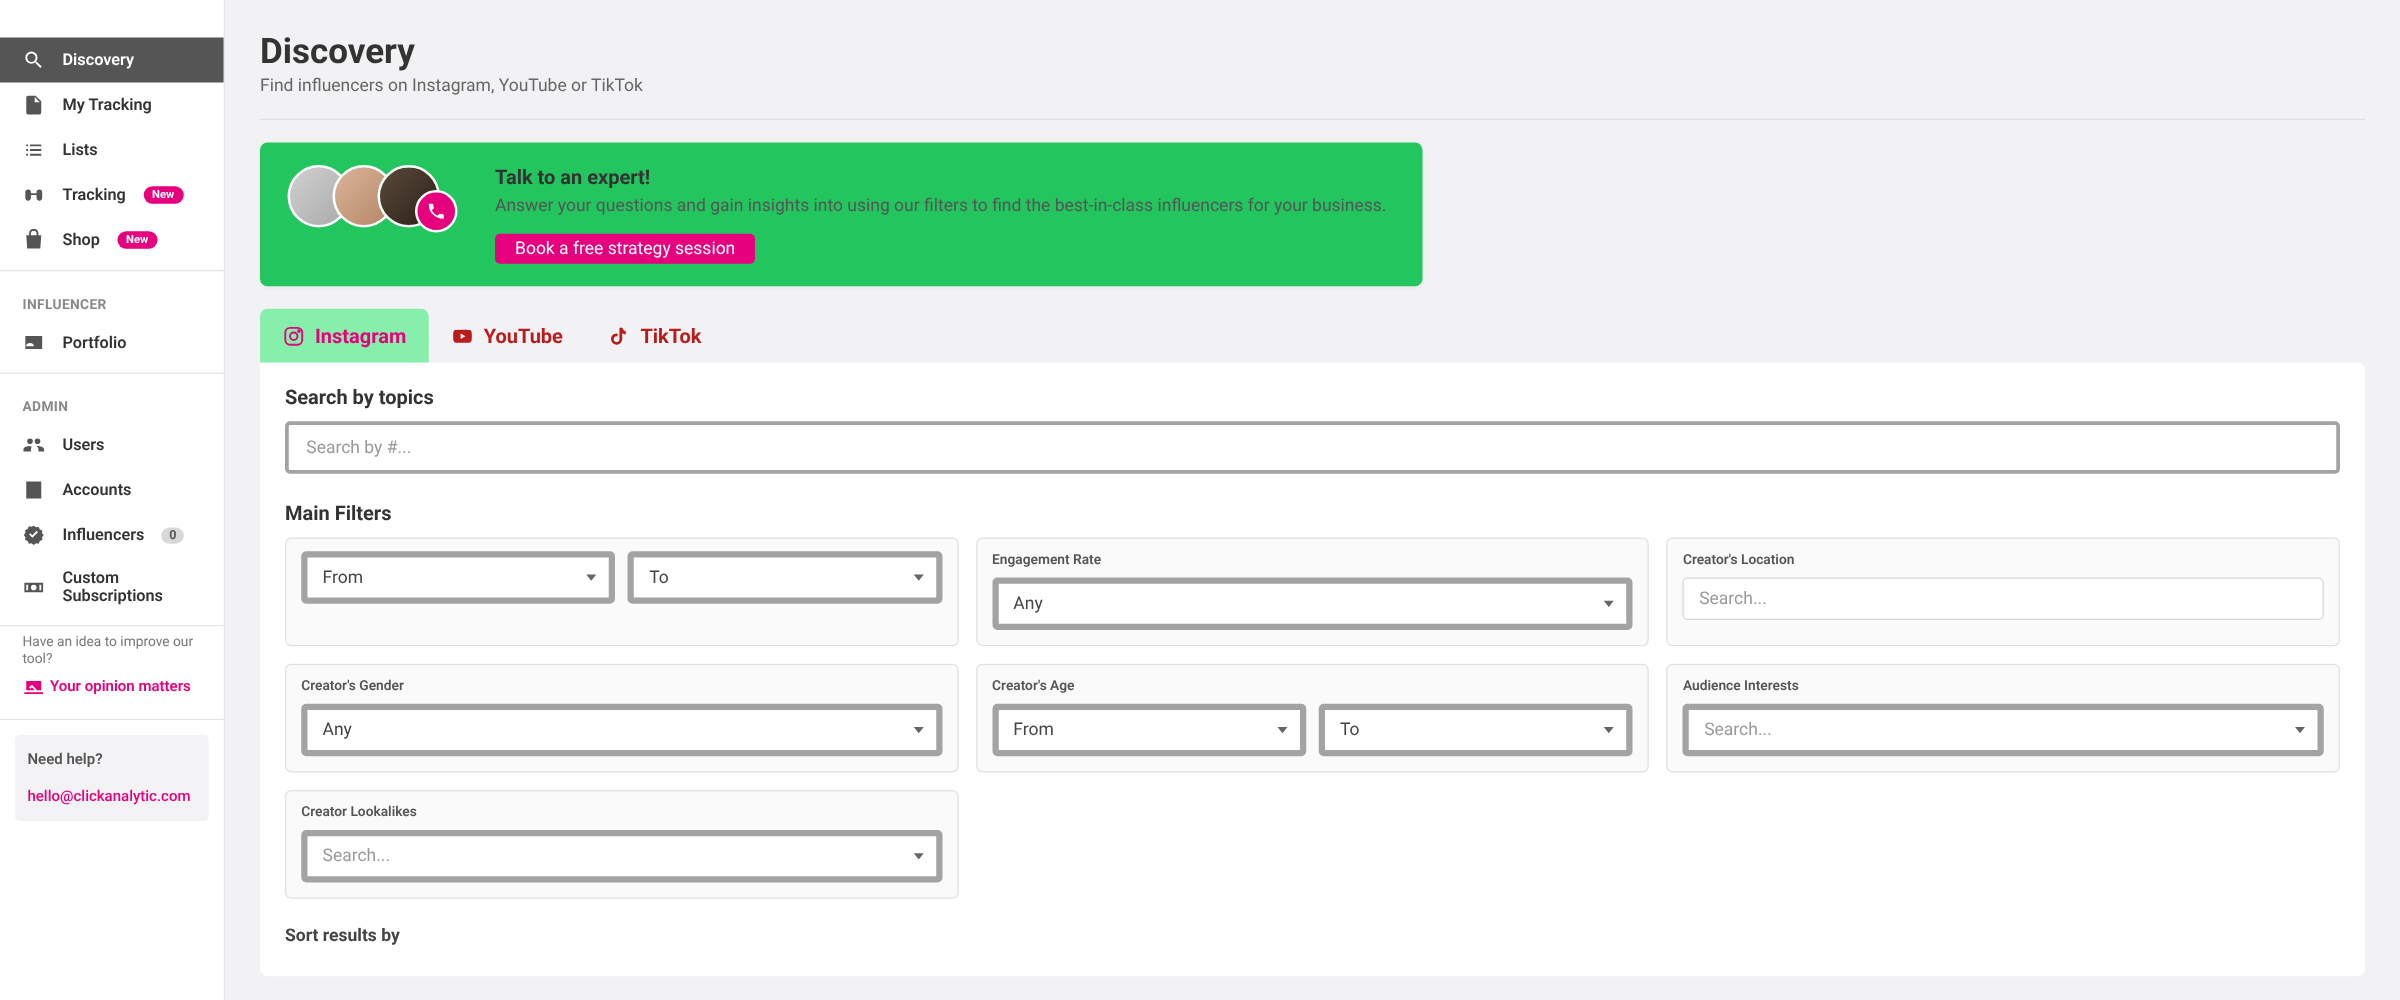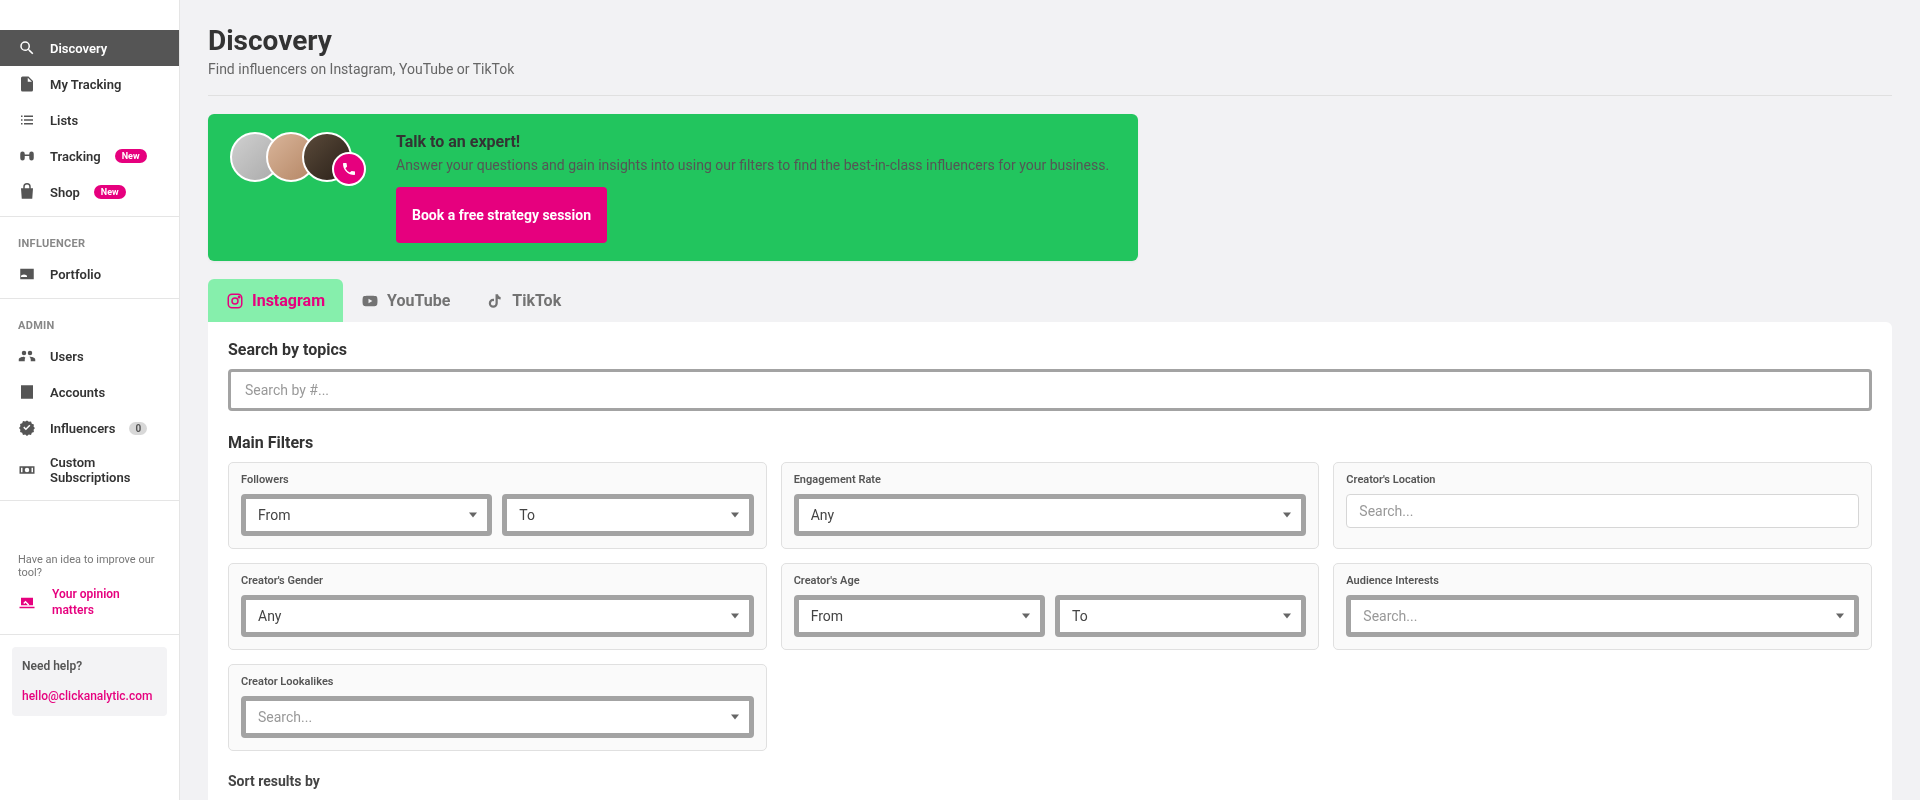--- a/index.html
+++ b/index.html
@@ -8,23 +8,23 @@
 .sidebar-top { height: 30px; }
 .nav-item { display: flex; align-items: center; padding: 9px 18px; font-size: 13px; font-weight: 600; color: #333; cursor: pointer; gap: 14px; }
 .nav-item.active { background: #555; color: #fff; }
 .nav-item.active .nav-icon { color: #fff; }
 .nav-icon { width: 18px; height: 18px; display: inline-flex; align-items: center; justify-content: center; color: #555; flex-shrink: 0; }
 .nav-icon svg { width: 18px; height: 18px; }
 .badge-new { background: #e6007e; color: #fff; font-size: 9px; font-weight: 700; padding: 2px 7px; border-radius: 10px; }
 .badge-count { background: #d8d8d8; color: #555; font-size: 10px; font-weight: 700; padding: 1px 6px; border-radius: 9px; }
 .section-heading { font-size: 11px; font-weight: 700; color: #888; padding: 14px 18px 6px; letter-spacing: .3px; }
 .sidebar-divider { border-top: 1px solid #e5e5e5; margin: 6px 0; }
-.opinion-block { padding: 0 18px 10px; margin-top: 46px; }
+.opinion-block { padding: 0 18px 10px; }
 .opinion-prompt { font-size: 11px; color: #777; margin-bottom: 8px; }
-.opinion-link { display: flex; align-items: center; gap: 16px; color: #e6007e; font-size: 12px; font-weight: 600; line-height: 1.3; }
+.opinion-link { display: flex; align-items: center; gap: 4px; color: #e6007e; font-size: 12px; font-weight: 600; line-height: 1.3; }
 .opinion-link .nav-icon { color: #e6007e; }
 .help-block { margin: 6px 12px 12px; background: #f3f3f5; padding: 12px 10px; border-radius: 4px; }
 .help-heading { font-size: 12px; font-weight: 600; color: #555; margin-bottom: 12px; }
 .help-email { font-size: 12px; color: #e6007e; font-weight: 500; cursor: pointer; }
 
 .main { flex: 1; overflow-y: auto; padding: 24px 28px 40px 28px; }
 .page-title { font-size: 28px; font-weight: 700; color: #333; margin-bottom: 4px; }
 .page-subtitle { font-size: 14px; color: #666; margin-bottom: 18px; }
 .underline { border-bottom: 1px solid #e0e0e0; margin-bottom: 18px; }
 
@@ -33,24 +33,24 @@
 .avatar { width: 50px; height: 50px; border-radius: 50%; border: 2px solid #fff; margin-left: -14px; background: #ccc; display: flex; align-items: center; justify-content: center; }
 .avatar:first-child { margin-left: 0; }
 .avatar.a1 { background: linear-gradient(135deg,#d0d0d0,#aaa); }
 .avatar.a2 { background: linear-gradient(135deg,#d9b59a,#b58665); }
 .avatar.a3 { background: linear-gradient(135deg,#5a4a3a,#2a2018); }
 .avatar.phone { background: #e6007e; width: 34px; height: 34px; margin-left: -20px; margin-top: 20px; }
 .avatar.phone svg { width: 16px; height: 16px; color:#fff; }
 .expert-body { flex: 1; }
 .expert-title { font-size: 16px; font-weight: 700; color: #333; margin-bottom: 6px; }
 .expert-desc { font-size: 14px; color: #555; margin-bottom: 14px; }
-.expert-btn { background: #e6007e; color: #fff; border: none; padding: 20px 16px; font-size: 14px; font-weight: 700; border-radius: 4px; cursor: pointer; }
+.expert-btn { background: #e6007e; color: #fff; border: none; padding: 4px 16px; font-size: 14px; font-weight: 400; border-radius: 4px; cursor: pointer; }
 
 .tab-row { display: flex; gap: 0; }
-.tab { padding: 12px 18px; font-size: 16px; font-weight: 700; color: #737373; display: flex; align-items: center; gap: 8px; cursor: pointer; background: transparent; }
+.tab { padding: 12px 18px; font-size: 16px; font-weight: 700; color: #b91c1c; display: flex; align-items: center; gap: 8px; cursor: pointer; background: transparent; }
 .tab.active { background: #86efac; border-radius: 6px 6px 0 0; color: #e6007e; }
 .tab-icon { width: 18px; height: 18px; display: inline-flex; }
 .tab-icon svg { width: 18px; height: 18px; }
 
 .filter-panel { background: #fff; border-radius: 0 6px 6px 6px; padding: 18px 20px 24px; }
 .section-label { font-size: 16px; font-weight: 700; color: #333; margin-bottom: 10px; }
 .topic-input { width: 100%; border: 3px solid #a3a3a3; border-radius: 4px; padding: 10px 14px; font-size: 14px; color: #333; margin-bottom: 22px; }
 .topic-input::placeholder { color: #999; }
 
 .filter-grid { display: grid; grid-template-columns: 1fr 1fr 1fr; gap: 14px; margin-bottom: 14px; }
@@ -234,21 +234,20 @@
   </div>
 
   <div class="filter-panel">
     <div class="section-label">Search by topics</div>
     <input class="topic-input" placeholder="Search by #..." style="">
 
     <div class="section-label">Main Filters</div>
 
     <div class="filter-grid">
       <div class="filter-cell">
-        <div class="filter-label">Followers</div>
         <div class="filter-inputs">
           <div class="dropdown">
               <span>From</span>
             </div>
           <div class="dropdown">
               <span>To</span>
             </div>
         </div>
       </div>
       <div class="filter-cell">

